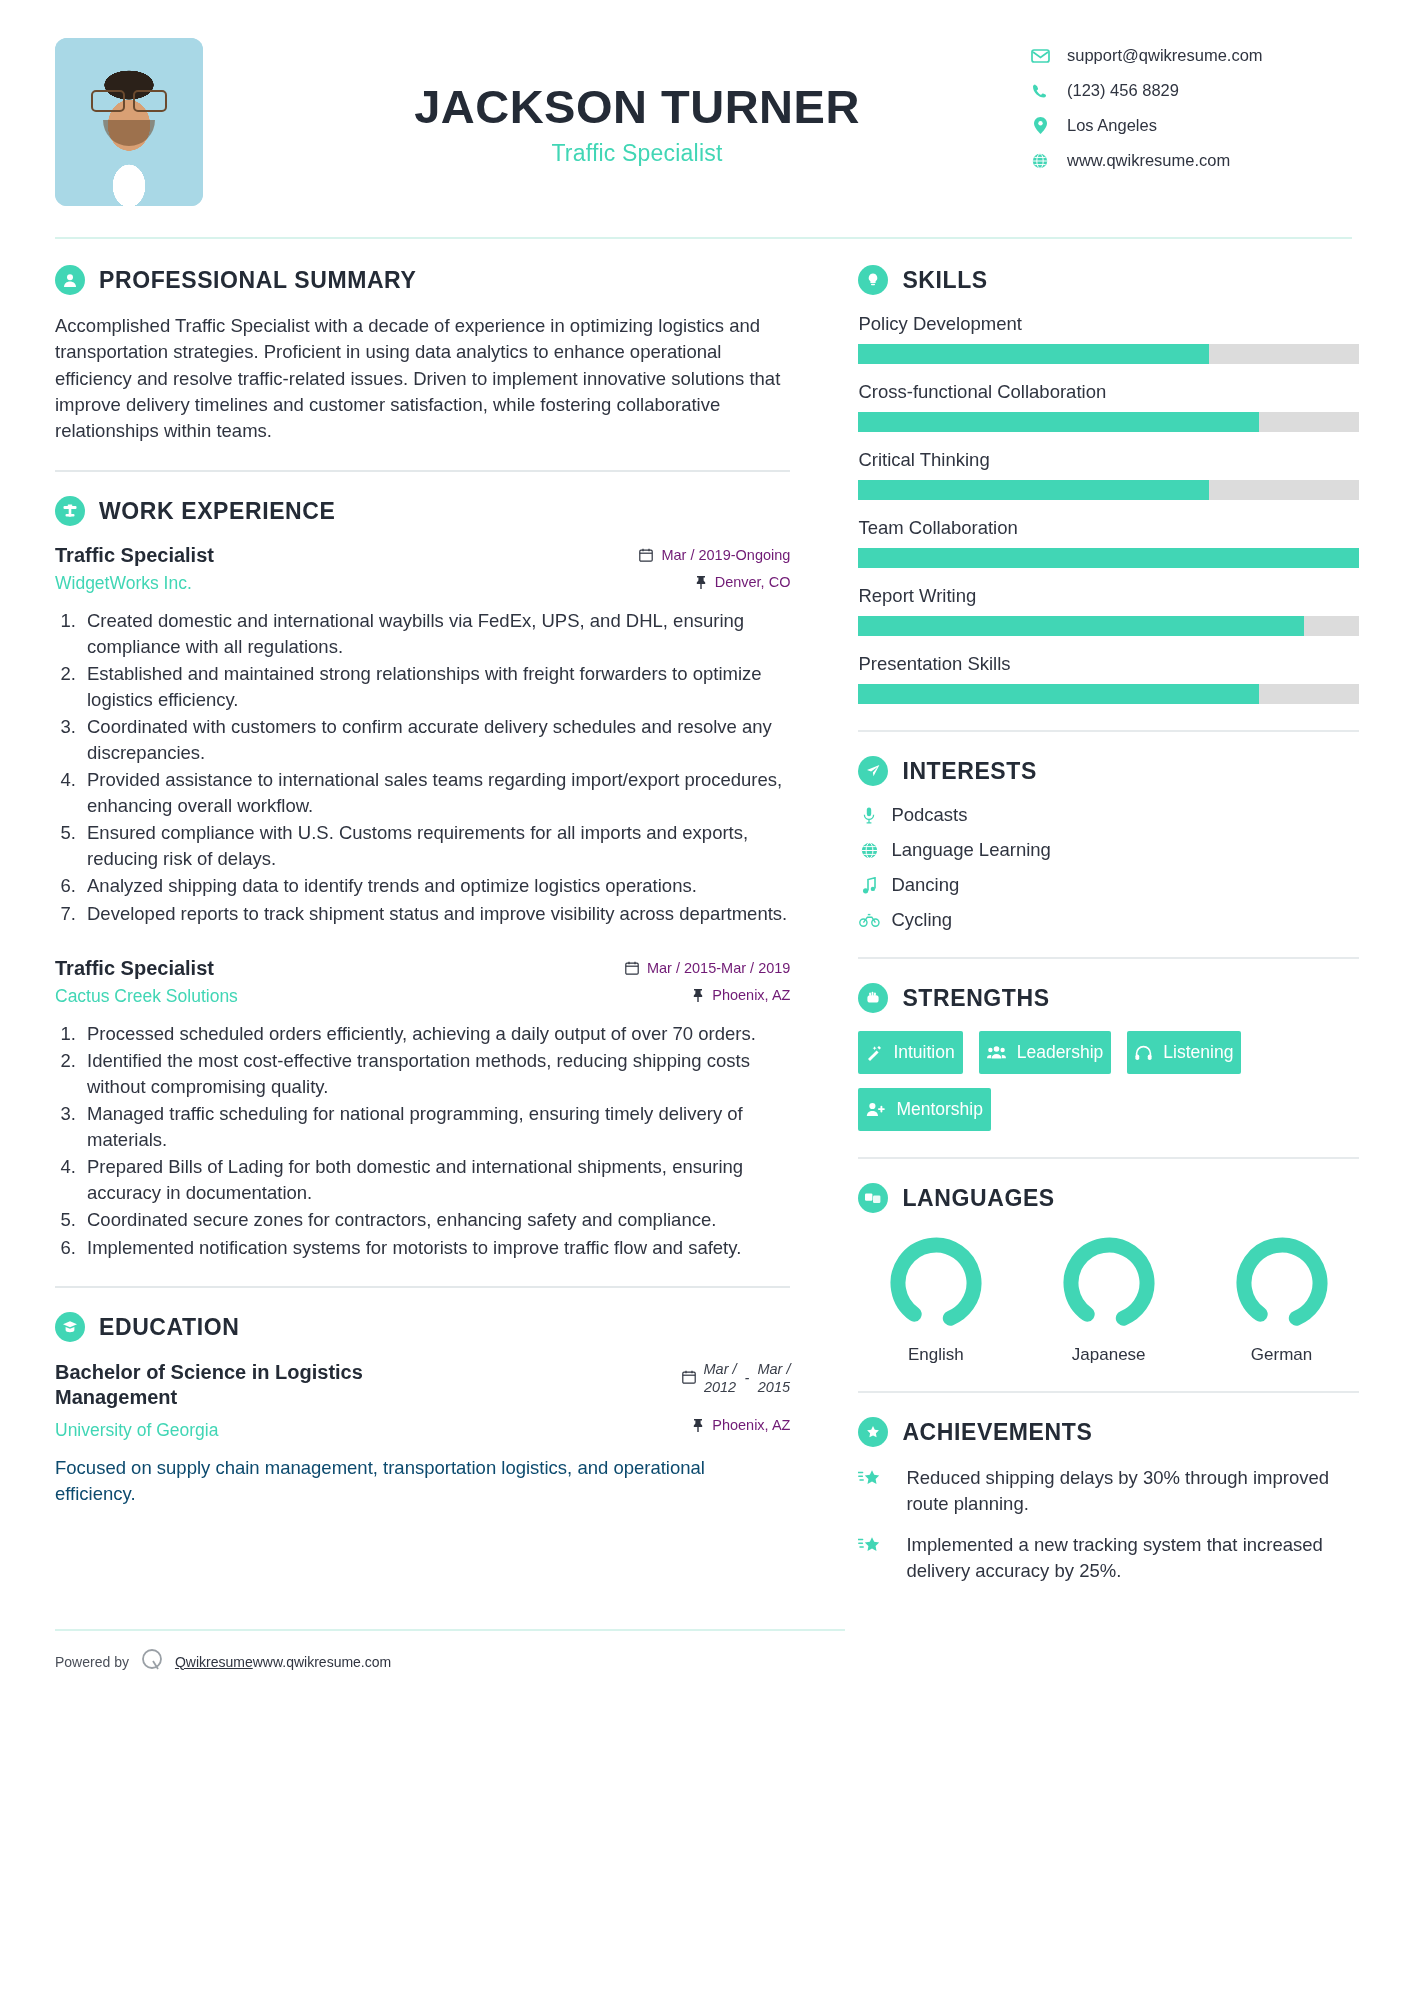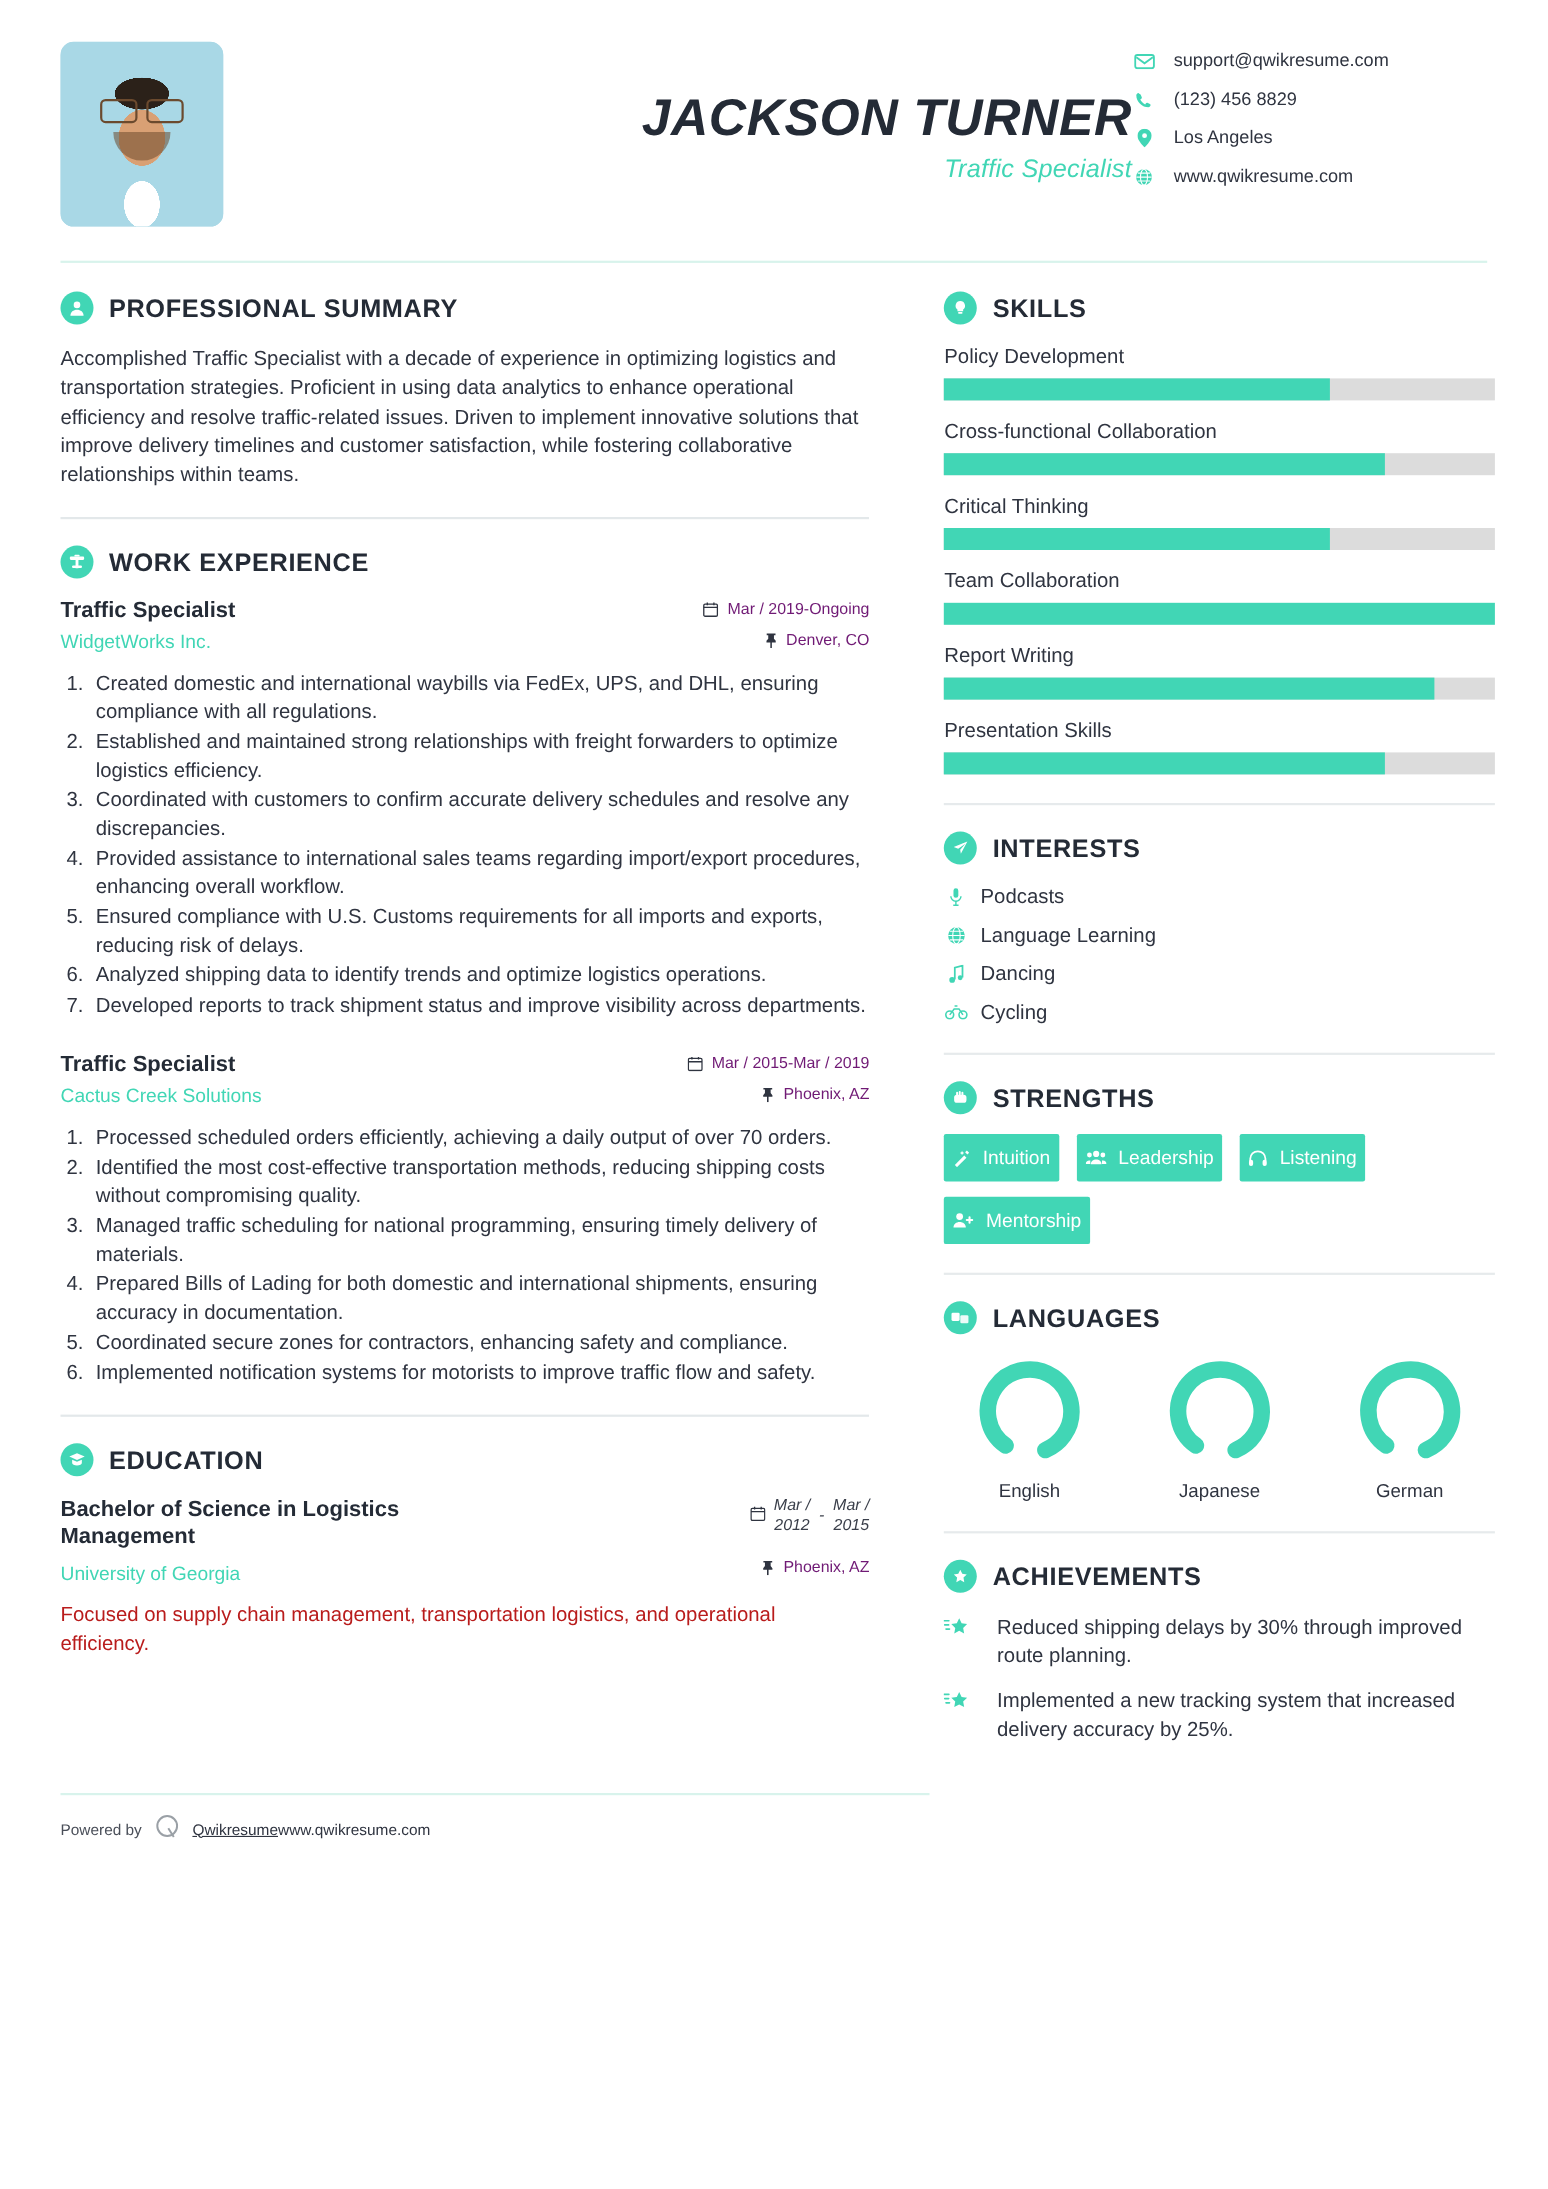--- a/index.html
+++ b/index.html
@@ -59,22 +59,21 @@
     position: absolute; left: 48px; top: 82px;
     width: 52px; height: 26px;
     background: #6b4a2e; opacity: .55;
     border-radius: 0 0 26px 26px;
   }
 
   .name-block {
     flex: 1 1 auto;
     padding-left: 42px;
     padding-top: 44px;
-    text-align: right;
-    font-style: italic;
+    text-align: center;
   }
   .name {
     font-size: 47px;
     font-weight: 700;
     letter-spacing: 0.5px;
     color: #242b36;
     line-height: 1.05;
   }
   .role {
     margin-top: 9px;
@@ -201,21 +200,21 @@
     color: #242b36;
     max-width: 420px;
     line-height: 1.25;
   }
   .edu-school { font-size: 17.5px; color: #41d6b5; margin-top: 10px; }
   .edu-dates {
     display: flex; align-items: center; gap: 8px;
     font-size: 14.5px; color: #3a3f4a; font-style: italic;
   }
   .edu-dates .dt { text-align: center; line-height: 1.25; }
-  .edu-desc { font-size: 18.5px; line-height: 1.4; color: #b91c1c; margin-top: 14px; }
+  .edu-desc { font-size: 18.5px; line-height: 1.4; color: #0c4a6e; margin-top: 14px; }
 
   
   .skill { margin-bottom: 17px; }
   .skill-name { font-size: 18.5px; color: #2f3440; margin-bottom: 9px; }
   .bar-bg { height: 20px; background: #dcdcdc; width: 100%; }
   .bar-fill { height: 20px; background: #41d6b5; }
 
   
   .interests-grid {
     display: grid;

